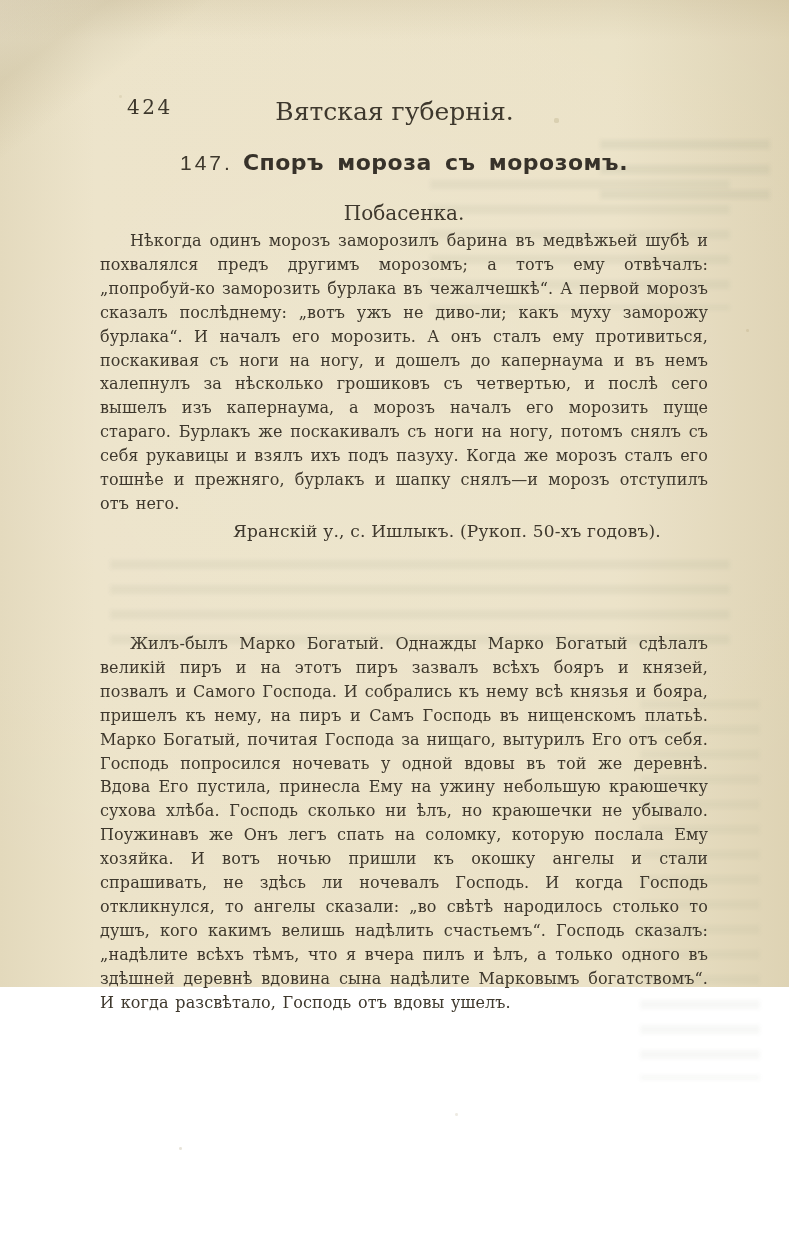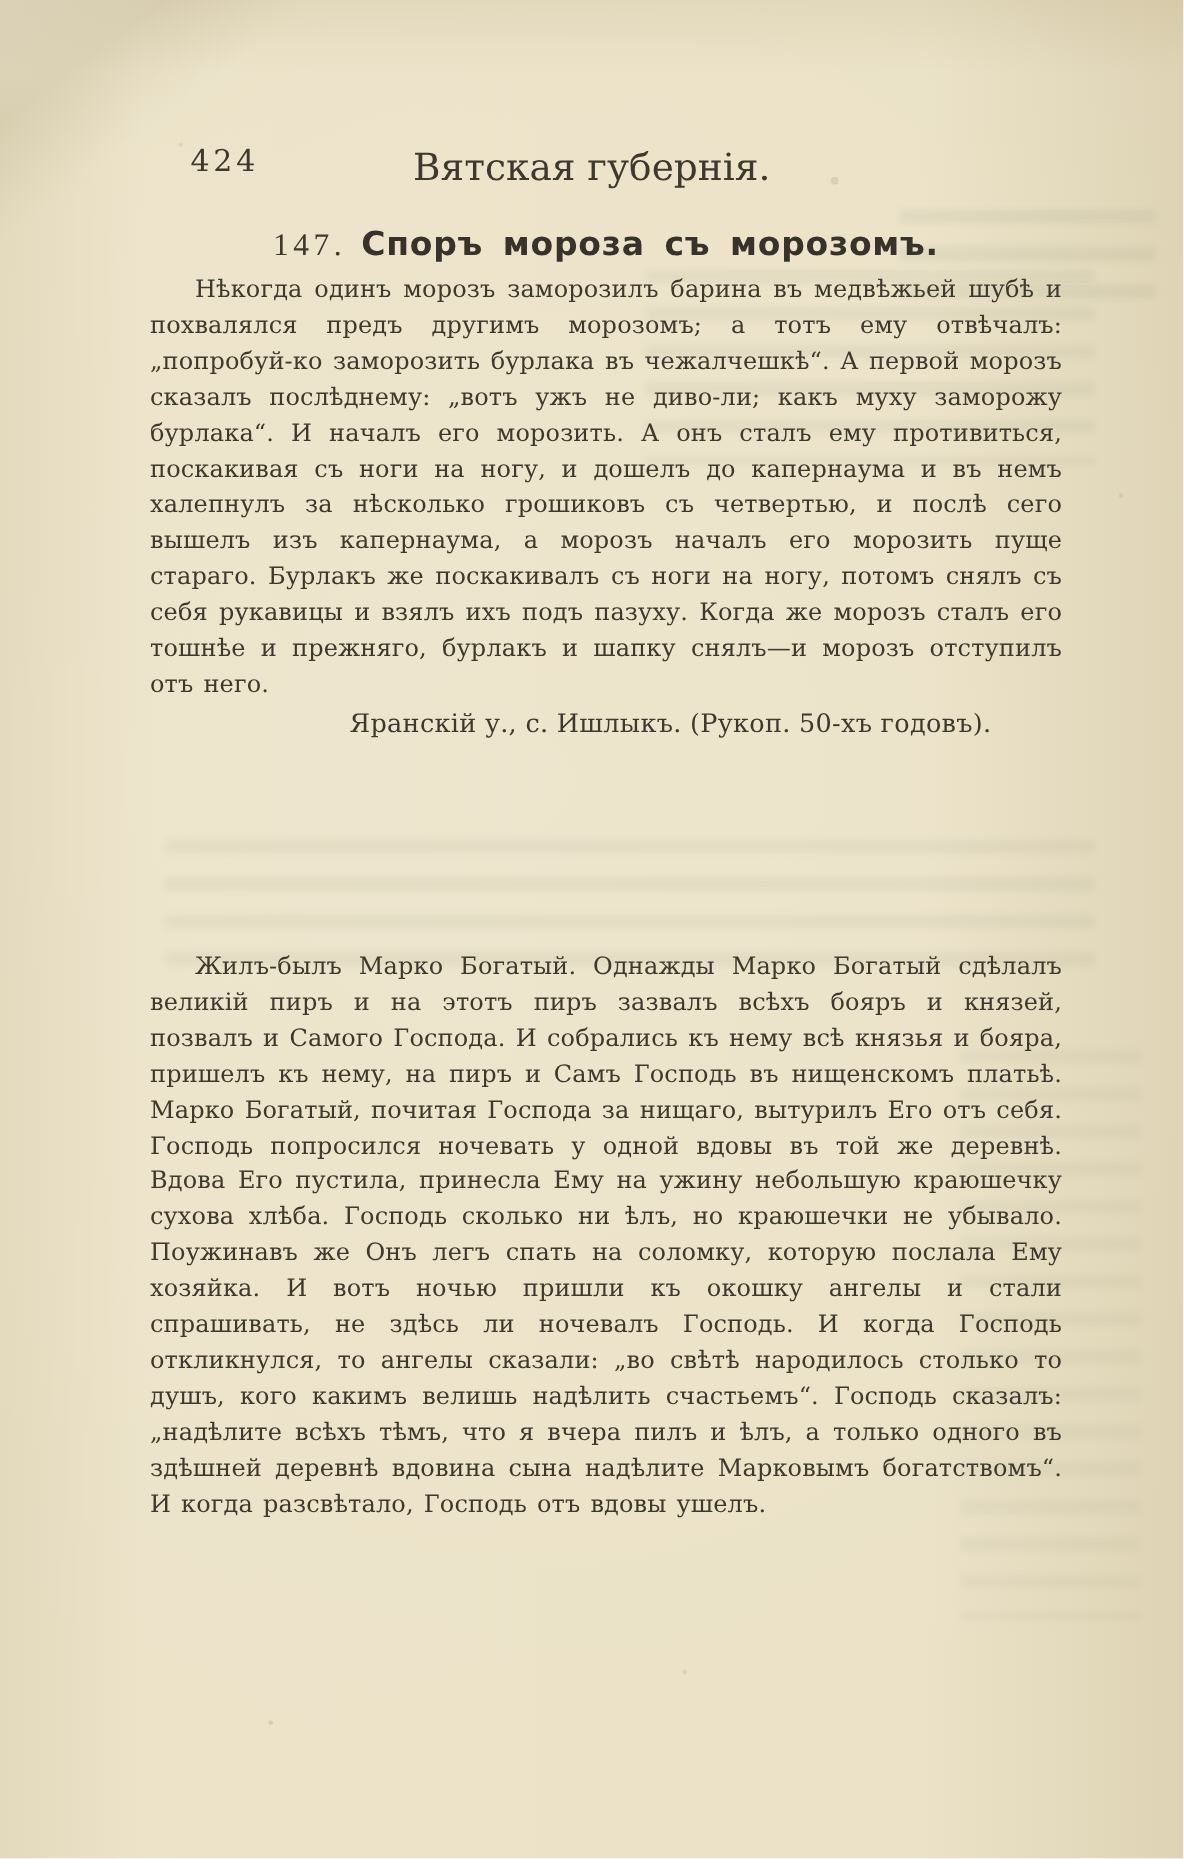--- a/index.html
+++ b/index.html
@@ -3,21 +3,21 @@
 <meta charset="utf-8">
 <style>
   html, body { margin: 0; padding: 0; }
   body {
     width: 789px; height: 1239px;
     font-family: "DejaVu Serif", "Liberation Serif", serif;
     overflow: hidden;
   }
   .scan {
     position: relative;
-    width: 789px; height: 1239px;
+    width: 789px; height: 987px;
     color: #3e382d;
     background:
       radial-gradient(130% 95% at 45% 42%, rgba(255,255,255,0.09), rgba(0,0,0,0) 62%),
       linear-gradient(180deg, rgba(160,140,95,0.13), rgba(0,0,0,0) 4%),
       linear-gradient(90deg, #e3d9bc 0%, #ece3c9 12%, #ebe2c7 78%, #ded3b4 100%);
   }
   
   .crease {
     position: absolute; left: -40px; top: -60px; width: 260px; height: 260px;
     background: linear-gradient(135deg, rgba(255,255,255,0.35) 0%, rgba(120,100,60,0.10) 38%, rgba(0,0,0,0) 55%);
@@ -58,21 +58,21 @@
     position: absolute; left: 0; top: 97px; width: 789px;
     text-align: center; font-size: 25px;
   }
 
   .section { position: absolute; left: 100px; width: 608px; }
   .sec-147 { top: 149px; }
   .sec-148 { top: 612px; }
 
   .heading { text-align: center; margin: 0; font-weight: normal; line-height: 27px; white-space: nowrap; }
   .heading .num {
-    font-family: Liberation Serif, serif;
+    font-family: Liberation Sans, sans-serif;
     font-size: 21px; letter-spacing: 3px; margin-right: 10px;
   }
   .heading .title {
     font-family: "DejaVu Sans", "Liberation Sans", sans-serif;
     font-weight: bold; font-size: 22px; letter-spacing: 0.5px; word-spacing: 5px;
     color: #37322a;
   }
   .subtitle { text-align: center; font-size: 20px; margin-top: 25px; line-height: 24px; }
 
   .bodytext {
@@ -99,20 +99,21 @@
   <div class="bleed bleed-2"></div>
   <div class="bleed bleed-3"></div>
   <div class="bleed bleed-4"></div>
   <div class="specks"></div>
 
   <div class="pagenum">424</div>
   <div class="runhead">Вятская губернія.</div>
 
   <div class="section sec-147">
     <h2 class="heading"><span class="num">147.</span><span class="title">Споръ мороза съ морозомъ.</span></h2>
+    <div class="subtitle">Побасенка.</div>
     <p class="bodytext">Нѣкогда одинъ морозъ заморозилъ барина въ медвѣжьей шубѣ и похвалялся предъ другимъ морозомъ; а тотъ ему отвѣчалъ: „попробуй-ко заморозить бурлака въ чежалчешкѣ“. А первой морозъ сказалъ послѣднему: „вотъ ужъ не диво-ли; какъ муху заморожу бурлака“. И началъ его морозить. А онъ сталъ ему противиться, поскакивая съ ноги на ногу, и дошелъ до капернаума и въ немъ халепнулъ за нѣсколько грошиковъ съ четвертью, и послѣ сего вышелъ изъ капернаума, а морозъ началъ его морозить пуще стараго. Бурлакъ же поскакивалъ съ ноги на ногу, потомъ снялъ съ себя рукавицы и взялъ ихъ подъ пазуху. Когда же морозъ сталъ его тошнѣе и прежняго, бурлакъ и шапку снялъ—и морозъ отступилъ отъ него.</p>
     <div class="attribution">Яранскій у., с. Ишлыкъ. (Рукоп. 50-хъ годовъ).</div>
   </div>
 
   <div class="section sec-148">
     <p class="bodytext">Жилъ-былъ Марко Богатый. Однажды Марко Богатый сдѣлалъ великій пиръ и на этотъ пиръ зазвалъ всѣхъ бояръ и князей, позвалъ и Самого Господа. И собрались къ нему всѣ князья и бояра, пришелъ къ нему, на пиръ и Самъ Господь въ нищенскомъ платьѣ. Марко Богатый, почитая Господа за нищаго, вытурилъ Его отъ себя. Господь попросился ночевать у одной вдовы въ той же деревнѣ. Вдова Его пустила, принесла Ему на ужину небольшую краюшечку сухова хлѣба. Господь сколько ни ѣлъ, но краюшечки не убывало. Поужинавъ же Онъ легъ спать на соломку, которую послала Ему хозяйка. И вотъ ночью пришли къ окошку ангелы и стали спрашивать, не здѣсь ли ночевалъ Господь. И когда Господь откликнулся, то ангелы сказали: „во свѣтѣ народилось столько то душъ, кого какимъ велишь надѣлить счастьемъ“. Господь сказалъ: „надѣлите всѣхъ тѣмъ, что я вчера пилъ и ѣлъ, а только одного въ здѣшней деревнѣ вдовина сына надѣлите Марковымъ богатствомъ“. И когда разсвѣтало, Господь отъ вдовы ушелъ.</p>
   </div>
 
 </div>
 

